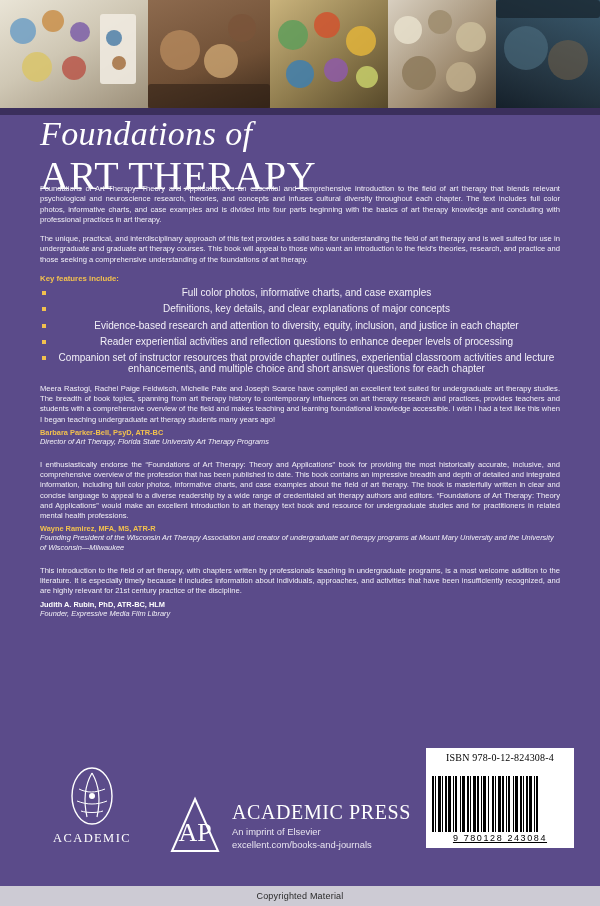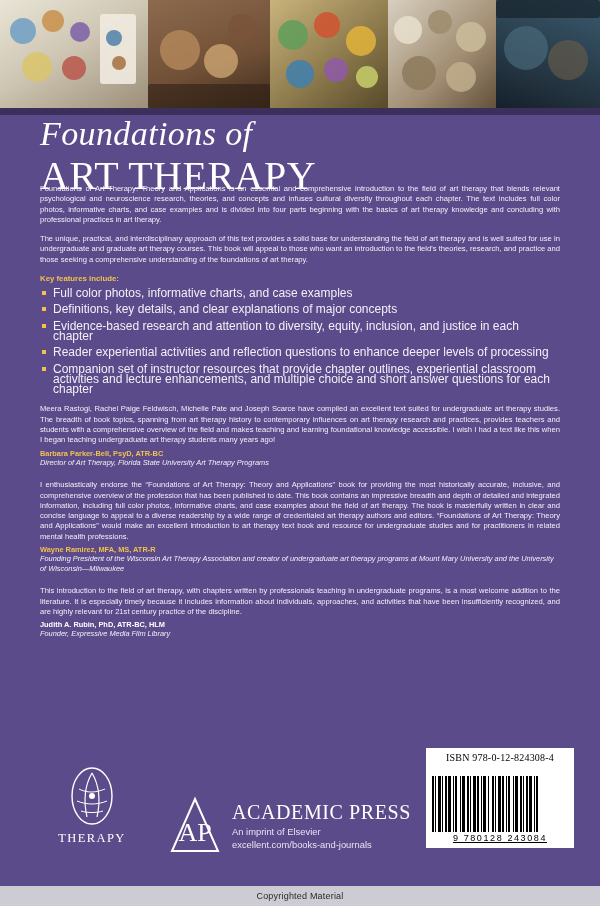--- a/index.html
+++ b/index.html
@@ -107,25 +107,25 @@
     margin: 2px 0 5px 0;
   }
   ul.features {
     list-style: none;
     margin: 0 0 10px 0;
     padding: 0;
   }
   ul.features li {
     position: relative;
     padding-left: 13px;
-    font-size: 12px;
+    font-size: 10px;
     line-height: 10.3px;
     margin-bottom: 6px;
     color: #f2f0f7;
-    text-align: left;
+    text-align: center;
   }
   ul.features li:before {
     content: "";
     position: absolute;
     left: 2px;
     top: 3px;
     width: 4px; height: 4px;
     background: #f2c14e;
   }
 
@@ -414,21 +414,21 @@
       <svg width="62" height="62" viewBox="0 0 62 62" aria-hidden="true">
         <ellipse cx="31" cy="31" rx="20" ry="28" fill="none" stroke="#ffffff" stroke-width="1.4"></ellipse>
         <path d="M31 8 C24 20 22 34 26 52" fill="none" stroke="#ffffff" stroke-width="1.2"></path>
         <path d="M31 8 C38 20 40 34 36 52" fill="none" stroke="#ffffff" stroke-width="1.2"></path>
         <path d="M18 24 C26 28 34 28 44 24" fill="none" stroke="#ffffff" stroke-width="1"></path>
         <path d="M16 36 C26 40 36 40 46 36" fill="none" stroke="#ffffff" stroke-width="1"></path>
         <path d="M20 46 C26 48 36 48 42 46" fill="none" stroke="#ffffff" stroke-width="1"></path>
         <circle cx="31" cy="31" r="3" fill="#ffffff"></circle>
       </svg>
     </div>
-    <div class="elsevier-label">THERAPY</div>
+    <div class="elsevier-label">ACADEMIC</div>
   </div>
 
   <div class="ap-logo">
     <div class="ap-mark">
       <svg width="54" height="62" viewBox="0 0 54 62" aria-hidden="true">
         <path d="M27 4 L50 56 L4 56 Z" fill="none" stroke="#ffffff" stroke-width="2"></path>
         <text x="27" y="46" text-anchor="middle" font-family="Liberation Serif, serif" font-size="26" fill="#ffffff">AP</text>
       </svg>
     </div>
     <div class="ap-text">

